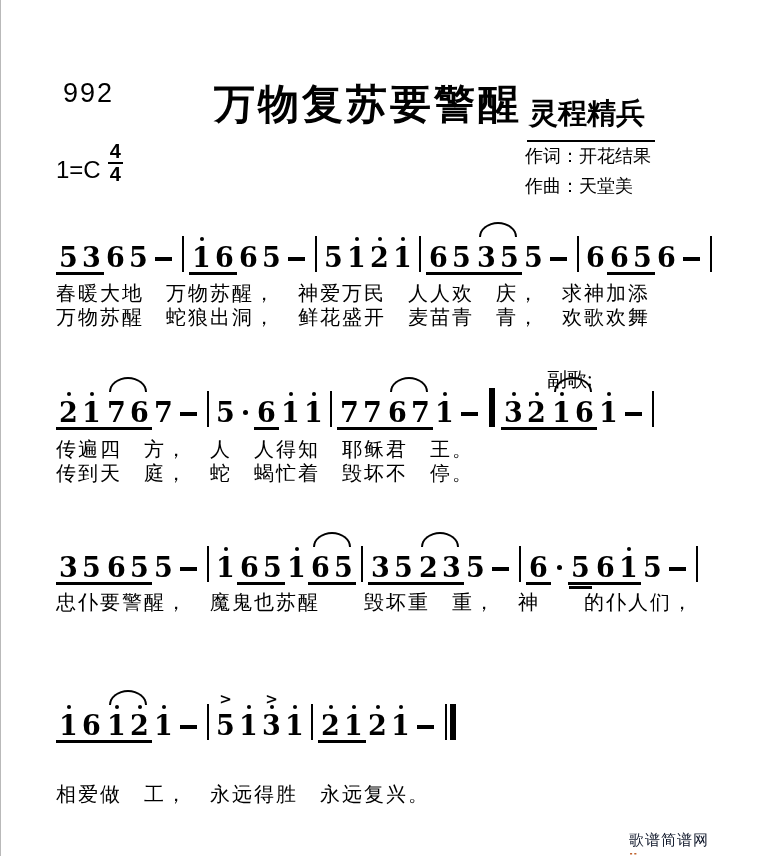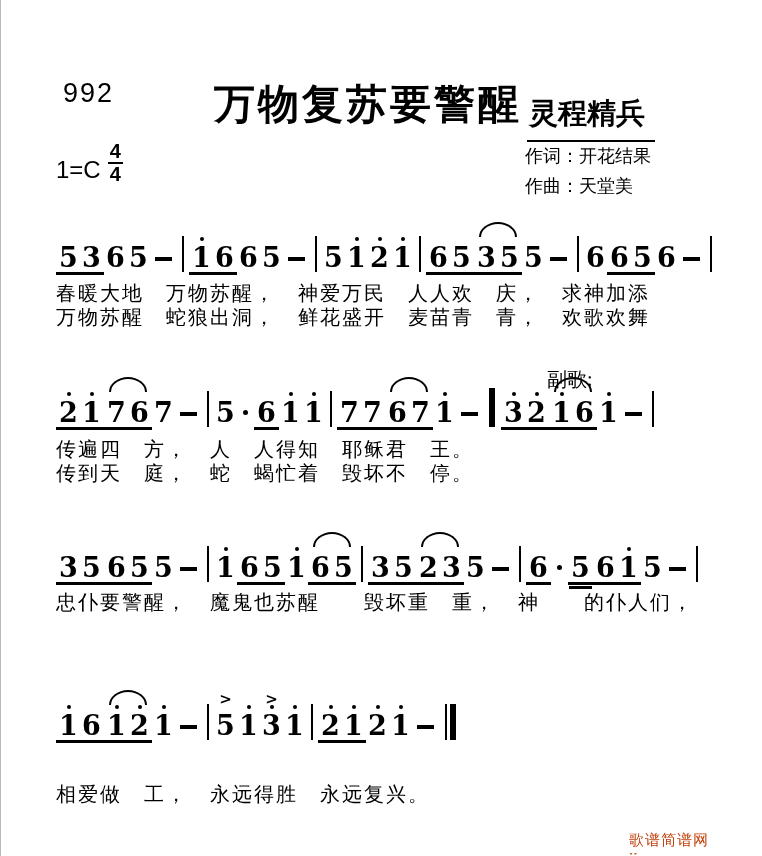--- a/index.html
+++ b/index.html
@@ -42,21 +42,21 @@
   .dash{width:17px;height:4px;background:#000;margin:0 5px 11px;}
   .adot{width:5px;height:5px;border-radius:50%;background:#000;margin:0 6px 12px;}
 
   
   .lyrics{position:absolute;left:55px;font-size:20px;letter-spacing:2px;line-height:24px;
           white-space:pre;font-family:"Liberation Serif",serif;}
   .chorus-label{position:absolute;left:528px;top:366px;font-size:20px;font-family:"Liberation Serif",serif;margin-left:18px;}
 
   
   .watermark{position:absolute;left:628px;top:831px;font-size:15px;letter-spacing:1px;}
-  .wm-site{color:#c2410c;}
+  .wm-site{color:#0f172a;}
   .wm-domain{color:#c0622d;font-weight:700;letter-spacing:0;}
 </style>
 </head>
 <body>
 
 <div class="sheet">
 
   <div class="song-number">992</div>
   <h1 class="title">万物复苏要警醒</h1>
   <div class="artist">灵程精兵</div>

